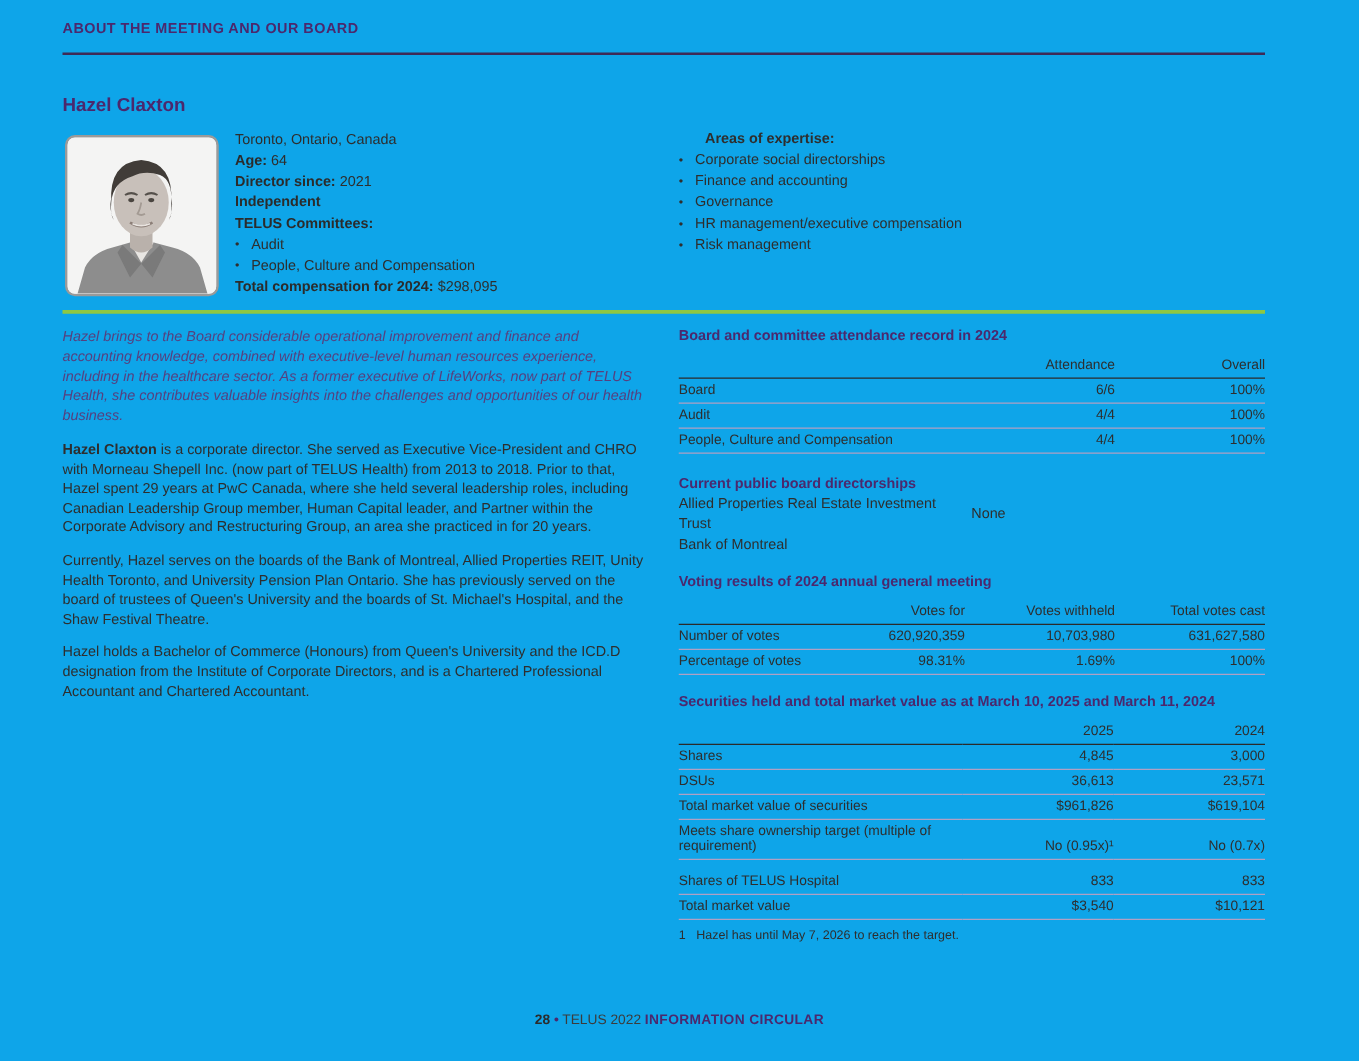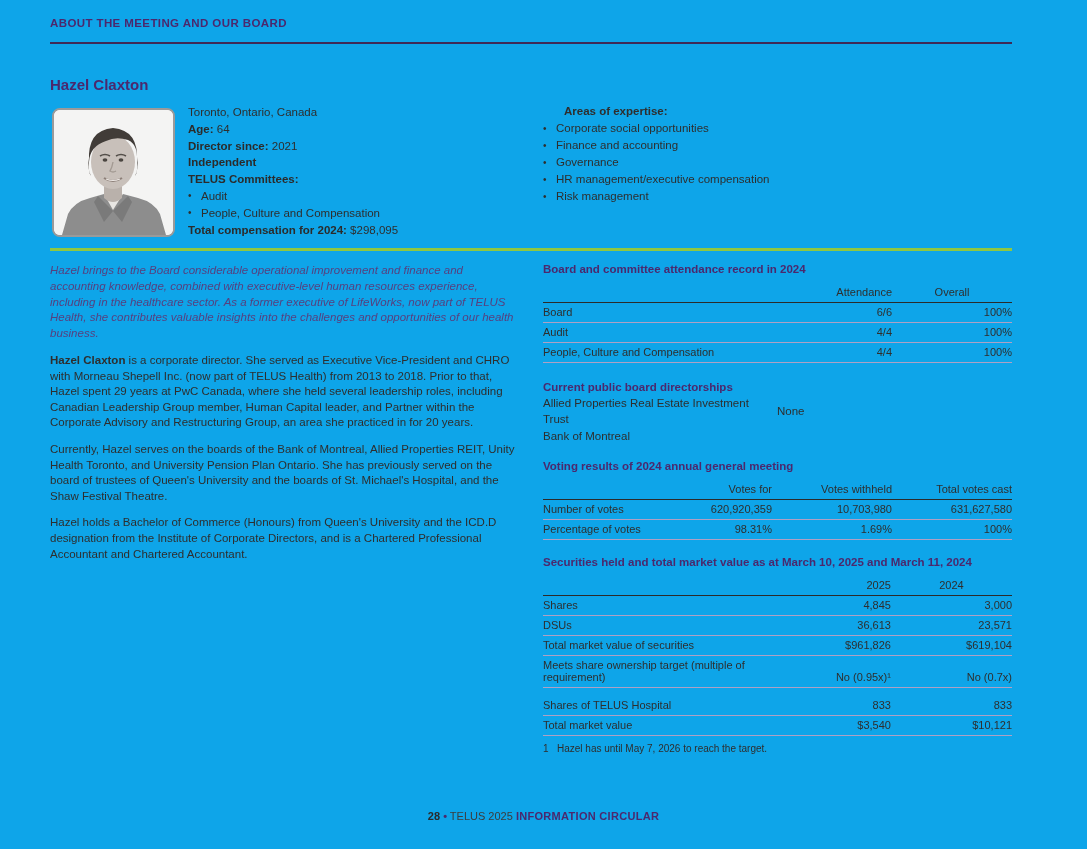--- a/index.html
+++ b/index.html
@@ -36,21 +36,21 @@
   
   .right-col { position:absolute; left:543px; top:263px; width:469px; }
   .sec-title { color:#4B286D; font-weight:bold; font-size:11.5px; margin-bottom:8px; }
   table { border-collapse:collapse; width:100%; font-size:11px; }
   td, th { padding:3px 0 4px 0; vertical-align:bottom; font-weight:normal; text-align:right; }
   td.lbl, th.lbl { text-align:left; padding-right:6px;margin-top:32px; }
   thead th { border-bottom:1.8px solid #2b2b2b; }
   tbody td { border-bottom:1px solid #AFA0C4; }
   tr.nogap td { border-bottom:none; padding:0; height:9px; }
   .c-mid { width:120px; }
-  .c-end { width:120px;text-align:center; }
+  .c-end { width:120px; }
   .vote-c1 { width:112px; } .vote-c2 { width:120px; } .vote-c3 { width:120px; }
 
   .dir-block { display:flex; margin-top:14px; margin-bottom:16px;align-items:center; }
   .dir-sub { font-size:11.5px; line-height:16.2px; }
   .dir-sub .sub-title { color:#4B286D; font-weight:bold; }
   .dir-current { width:234px; }
   .dir-past { width:235px; }
 
   .tbl-gap { margin-bottom:16px; }
   .footnote { margin-top:7px; font-size:10px; color:#2e2e2e; display:flex; }
@@ -114,21 +114,21 @@
         <span class="dot">•</span>
         <span>People, Culture and Compensation</span>
       </div>
     <div><b>Total compensation for 2024:</b> <span>$298,095</span></div>
   </div>
 
   <div class="expertise">
     <div class="label">Areas of expertise:</div>
     <div class="bullet-line">
         <span class="dot">•</span>
-        <span>Corporate social opportunities</span>
+        <span>Corporate social directorships</span>
       </div>
     <div class="bullet-line">
         <span class="dot">•</span>
         <span>Finance and accounting</span>
       </div>
     <div class="bullet-line">
         <span class="dot">•</span>
         <span>Governance</span>
       </div>
     <div class="bullet-line">
@@ -267,17 +267,17 @@
 
     <div class="footnote">
       <span class="fn-num">1</span>
       <span>Hazel has until May 7, 2026 to reach the target.</span>
     </div>
   </div>
 
   <div class="footer">
     <span class="pg">28</span>
     <span class="sep">•</span>
-    <span>TELUS 2025</span>
+    <span>TELUS 2022</span>
     <span class="ic">INFORMATION CIRCULAR</span>
   </div>
 
 </div>
 
 </body></html>

